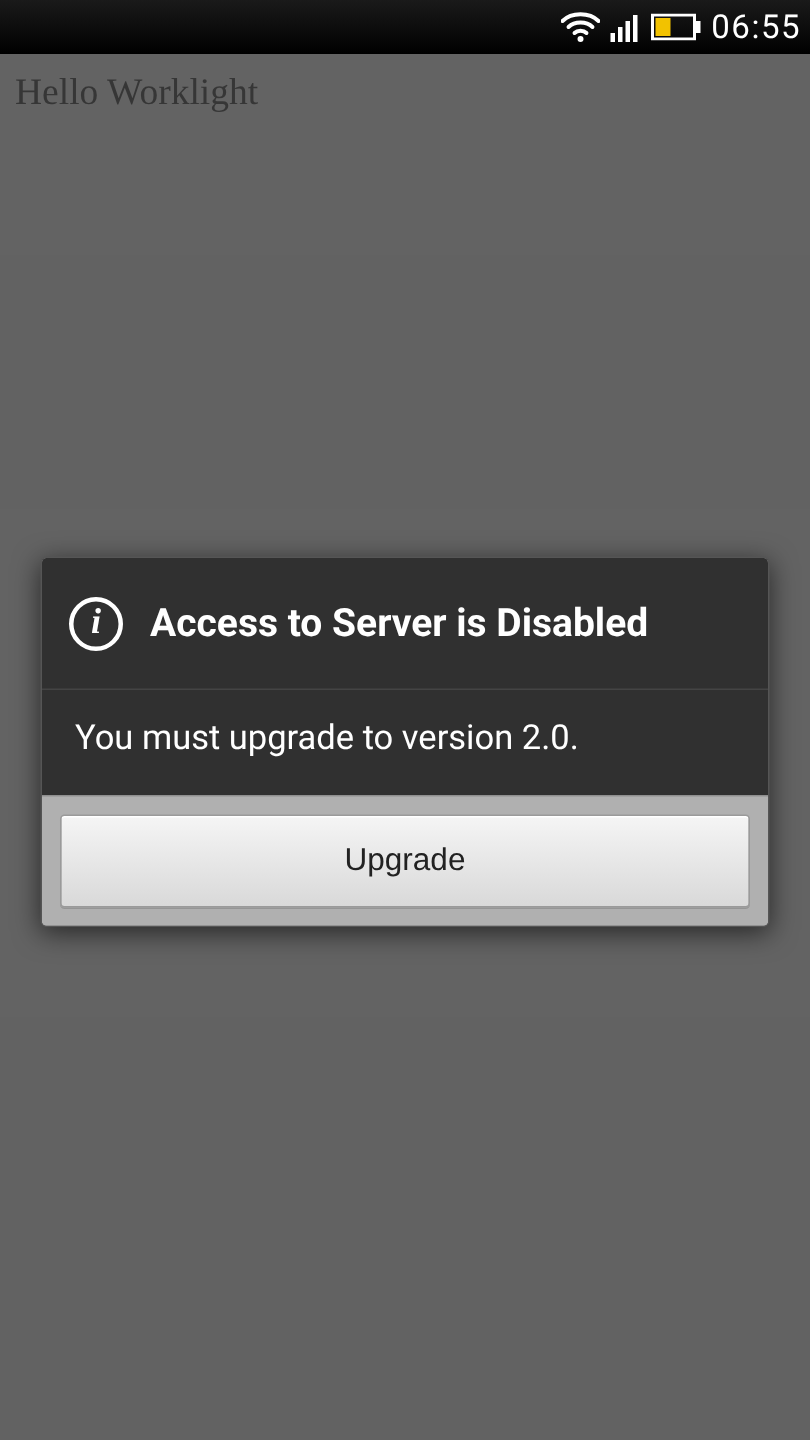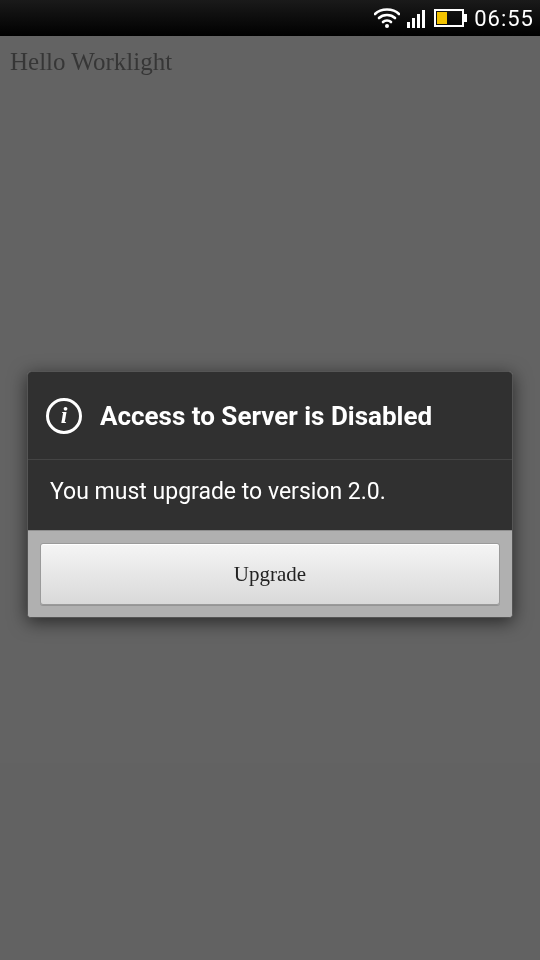--- a/index.html
+++ b/index.html
@@ -95,21 +95,20 @@
     .dlg-btn {
       flex:1;
       height: 62px;
       border-radius: 3px;
       border: 1px solid #9a9a9a;
       background: linear-gradient(#f5f5f5,#d9d9d9);
       font-size: 21px;
       color:#222;
       box-shadow: inset 0 1px 0 #fff, 0 1px 0 rgba(0,0,0,0.15);
       cursor:pointer;
-      font-family:Liberation Serif, serif;
     }
   </style>
 </head>
 <body>
 
 <div class="statusbar">
   <span class="status-icon">
     <svg width="26" height="22" viewBox="0 0 26 22">
       <path d="M1 7 C7 1 19 1 25 7" stroke="#fff" stroke-width="2.6" fill="none" stroke-linecap="round"></path>
       <path d="M5 11 C9 7 17 7 21 11" stroke="#fff" stroke-width="2.6" fill="none" stroke-linecap="round"></path>

